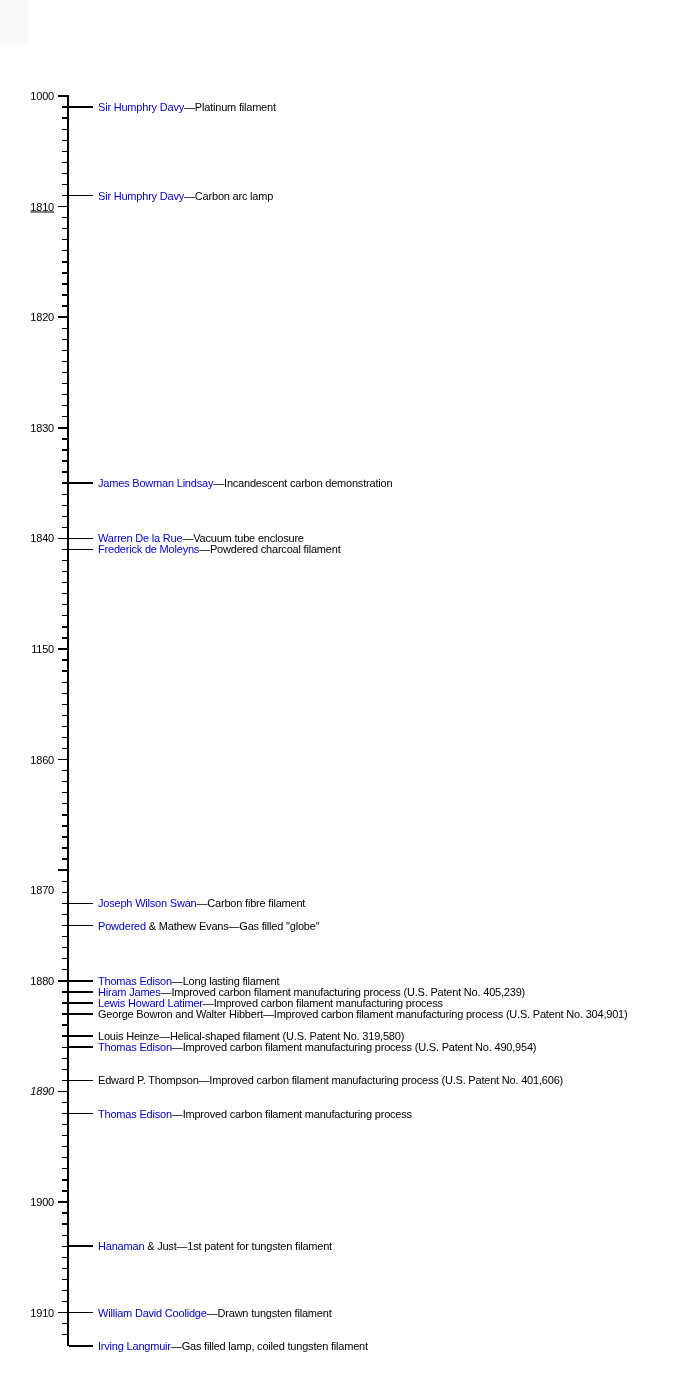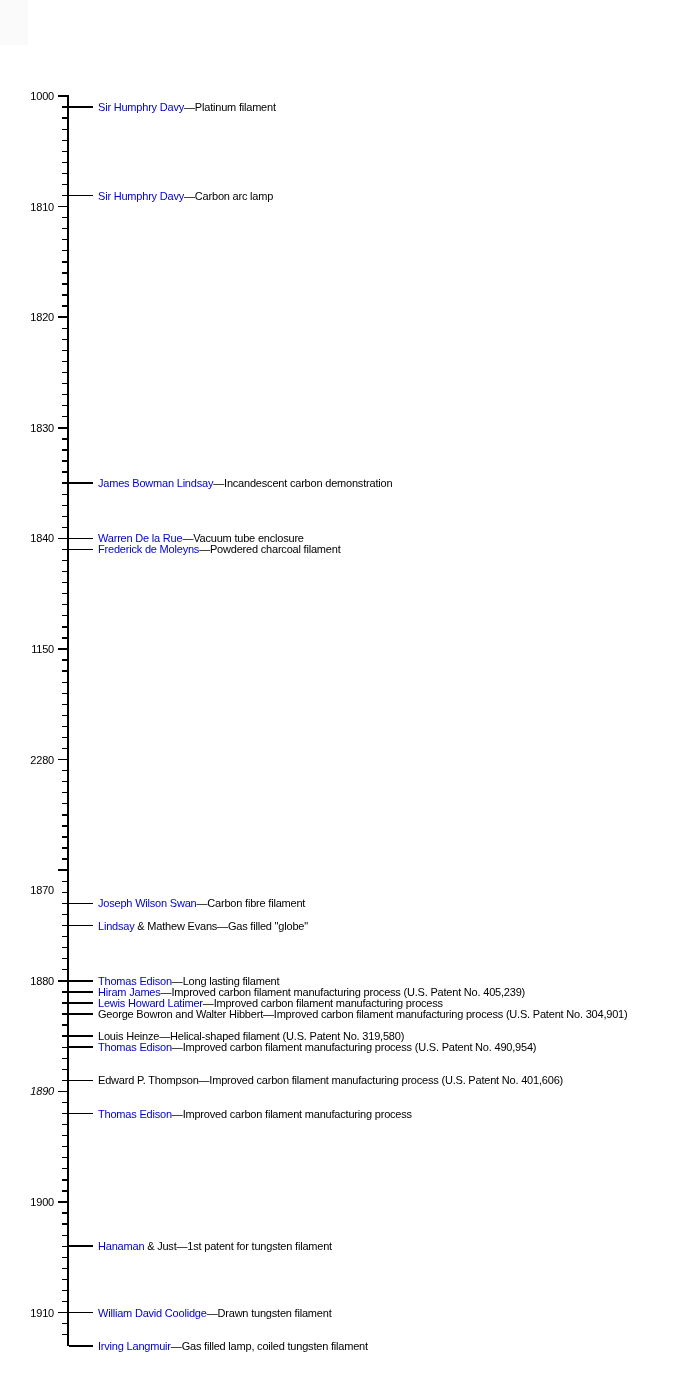--- a/index.html
+++ b/index.html
@@ -67,31 +67,31 @@
 </head>
 <body>
 
 <div id="stage">
   <div id="scan-artifact"></div>
   <div id="axis-line"></div>
   <div id="generated">
       <div class="major-tick" style="top: 95.25px;"></div>
       <div class="year-label" style="top: 96px;">1000</div>
       <div class="major-tick" style="top: 205.85px;"></div>
-      <div class="year-label" style="top: 206.6px;">1810</div>
+      <div class="year-label" style="top: 206.6px; text-decoration: underline;">1810</div>
       <div class="major-tick" style="top: 316.45px;"></div>
       <div class="year-label" style="top: 317.2px;">1820</div>
       <div class="major-tick" style="top: 427.05px;"></div>
       <div class="year-label" style="top: 427.8px;">1830</div>
       <div class="major-tick" style="top: 537.65px;"></div>
       <div class="year-label" style="top: 538.4px;">1840</div>
       <div class="major-tick" style="top: 648.25px;"></div>
       <div class="year-label" style="top: 649px;">1150</div>
       <div class="major-tick" style="top: 758.85px;"></div>
-      <div class="year-label" style="top: 759.6px;">2280</div>
+      <div class="year-label" style="top: 759.6px;">1860</div>
       <div class="major-tick" style="top: 869.45px;"></div>
       <div class="year-label" style="top: 870.2px; margin-top: 20px;">1870</div>
       <div class="major-tick" style="top: 980.05px;"></div>
       <div class="year-label" style="top: 980.8px;">1880</div>
       <div class="major-tick" style="top: 1090.65px;"></div>
       <div class="year-label" style="top: 1091.4px; font-style: italic;">1890</div>
       <div class="major-tick" style="top: 1201.25px;"></div>
       <div class="year-label" style="top: 1202px;">1900</div>
       <div class="major-tick" style="top: 1311.85px;"></div>
       <div class="year-label" style="top: 1312.6px;">1910</div>
@@ -202,21 +202,21 @@
       <div class="event-label" style="top: 195.54px;"><span class="event-link">Sir Humphry Davy</span><span class="event-desc">—Carbon arc lamp</span></div>
       <div class="event-tick" style="top: 482.35px;"></div>
       <div class="event-label" style="top: 483.1px;"><span class="event-link">James Bowman Lindsay</span><span class="event-desc">—Incandescent carbon demonstration</span></div>
       <div class="event-tick" style="top: 537.65px;"></div>
       <div class="event-label" style="top: 538.4px;"><span class="event-link">Warren De la Rue</span><span class="event-desc">—Vacuum tube enclosure</span></div>
       <div class="event-tick" style="top: 548.71px;"></div>
       <div class="event-label" style="top: 549.46px;"><span class="event-link">Frederick de Moleyns</span><span class="event-desc">—Powdered charcoal filament</span></div>
       <div class="event-tick" style="top: 902.63px;"></div>
       <div class="event-label" style="top: 903.38px;"><span class="event-link">Joseph Wilson Swan</span><span class="event-desc">—Carbon fibre filament</span></div>
       <div class="event-tick" style="top: 924.75px;"></div>
-      <div class="event-label" style="top: 925.5px;"><span class="event-link">Lindsay</span><span class="event-desc"> &amp; Mathew Evans—Gas filled "globe"</span></div>
+      <div class="event-label" style="top: 925.5px;"><span class="event-link">Powdered</span><span class="event-desc"> &amp; Mathew Evans—Gas filled "globe"</span></div>
       <div class="event-tick" style="top: 980.05px;"></div>
       <div class="event-label" style="top: 980.8px;"><span class="event-link">Thomas Edison</span><span class="event-desc">—Long lasting filament</span></div>
       <div class="event-tick" style="top: 991.11px;"></div>
       <div class="event-label" style="top: 991.86px;"><span class="event-link">Hiram James</span><span class="event-desc">—Improved carbon filament manufacturing process (U.S. Patent No. 405,239)</span></div>
       <div class="event-tick" style="top: 1002.17px;"></div>
       <div class="event-label" style="top: 1002.92px;"><span class="event-link">Lewis Howard Latimer</span><span class="event-desc">—Improved carbon filament manufacturing process</span></div>
       <div class="event-tick" style="top: 1013.23px;"></div>
       <div class="event-label" style="top: 1013.98px;"><span class="event-desc">George Bowron and Walter Hibbert—Improved carbon filament manufacturing process (U.S. Patent No. 304,901)</span></div>
       <div class="event-tick" style="top: 1035.35px;"></div>
       <div class="event-label" style="top: 1036.1px;"><span class="event-desc">Louis Heinze—Helical-shaped filament (U.S. Patent No. 319,580)</span></div>

